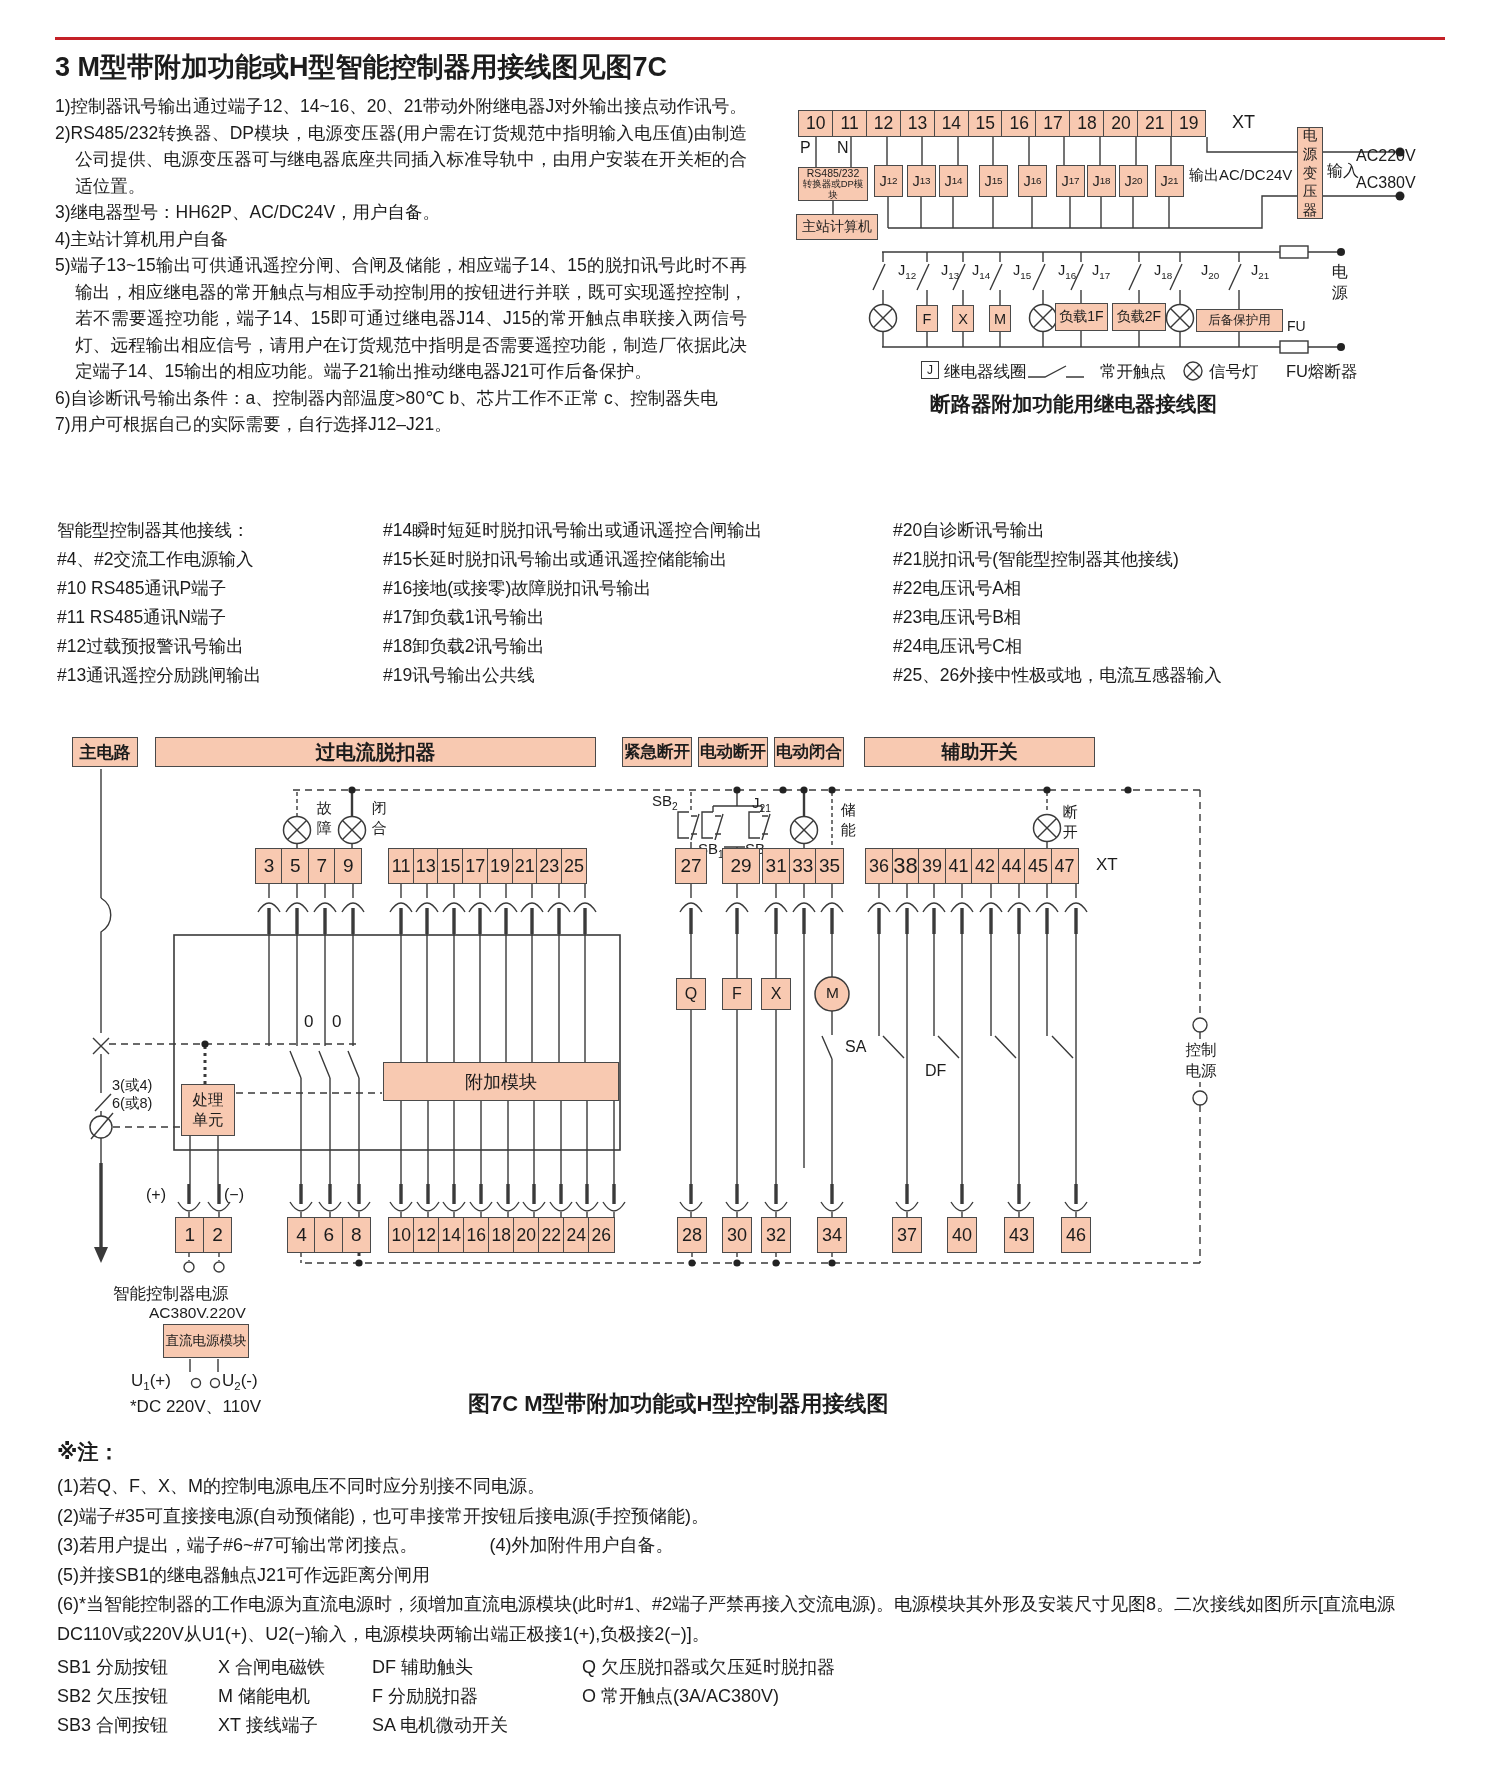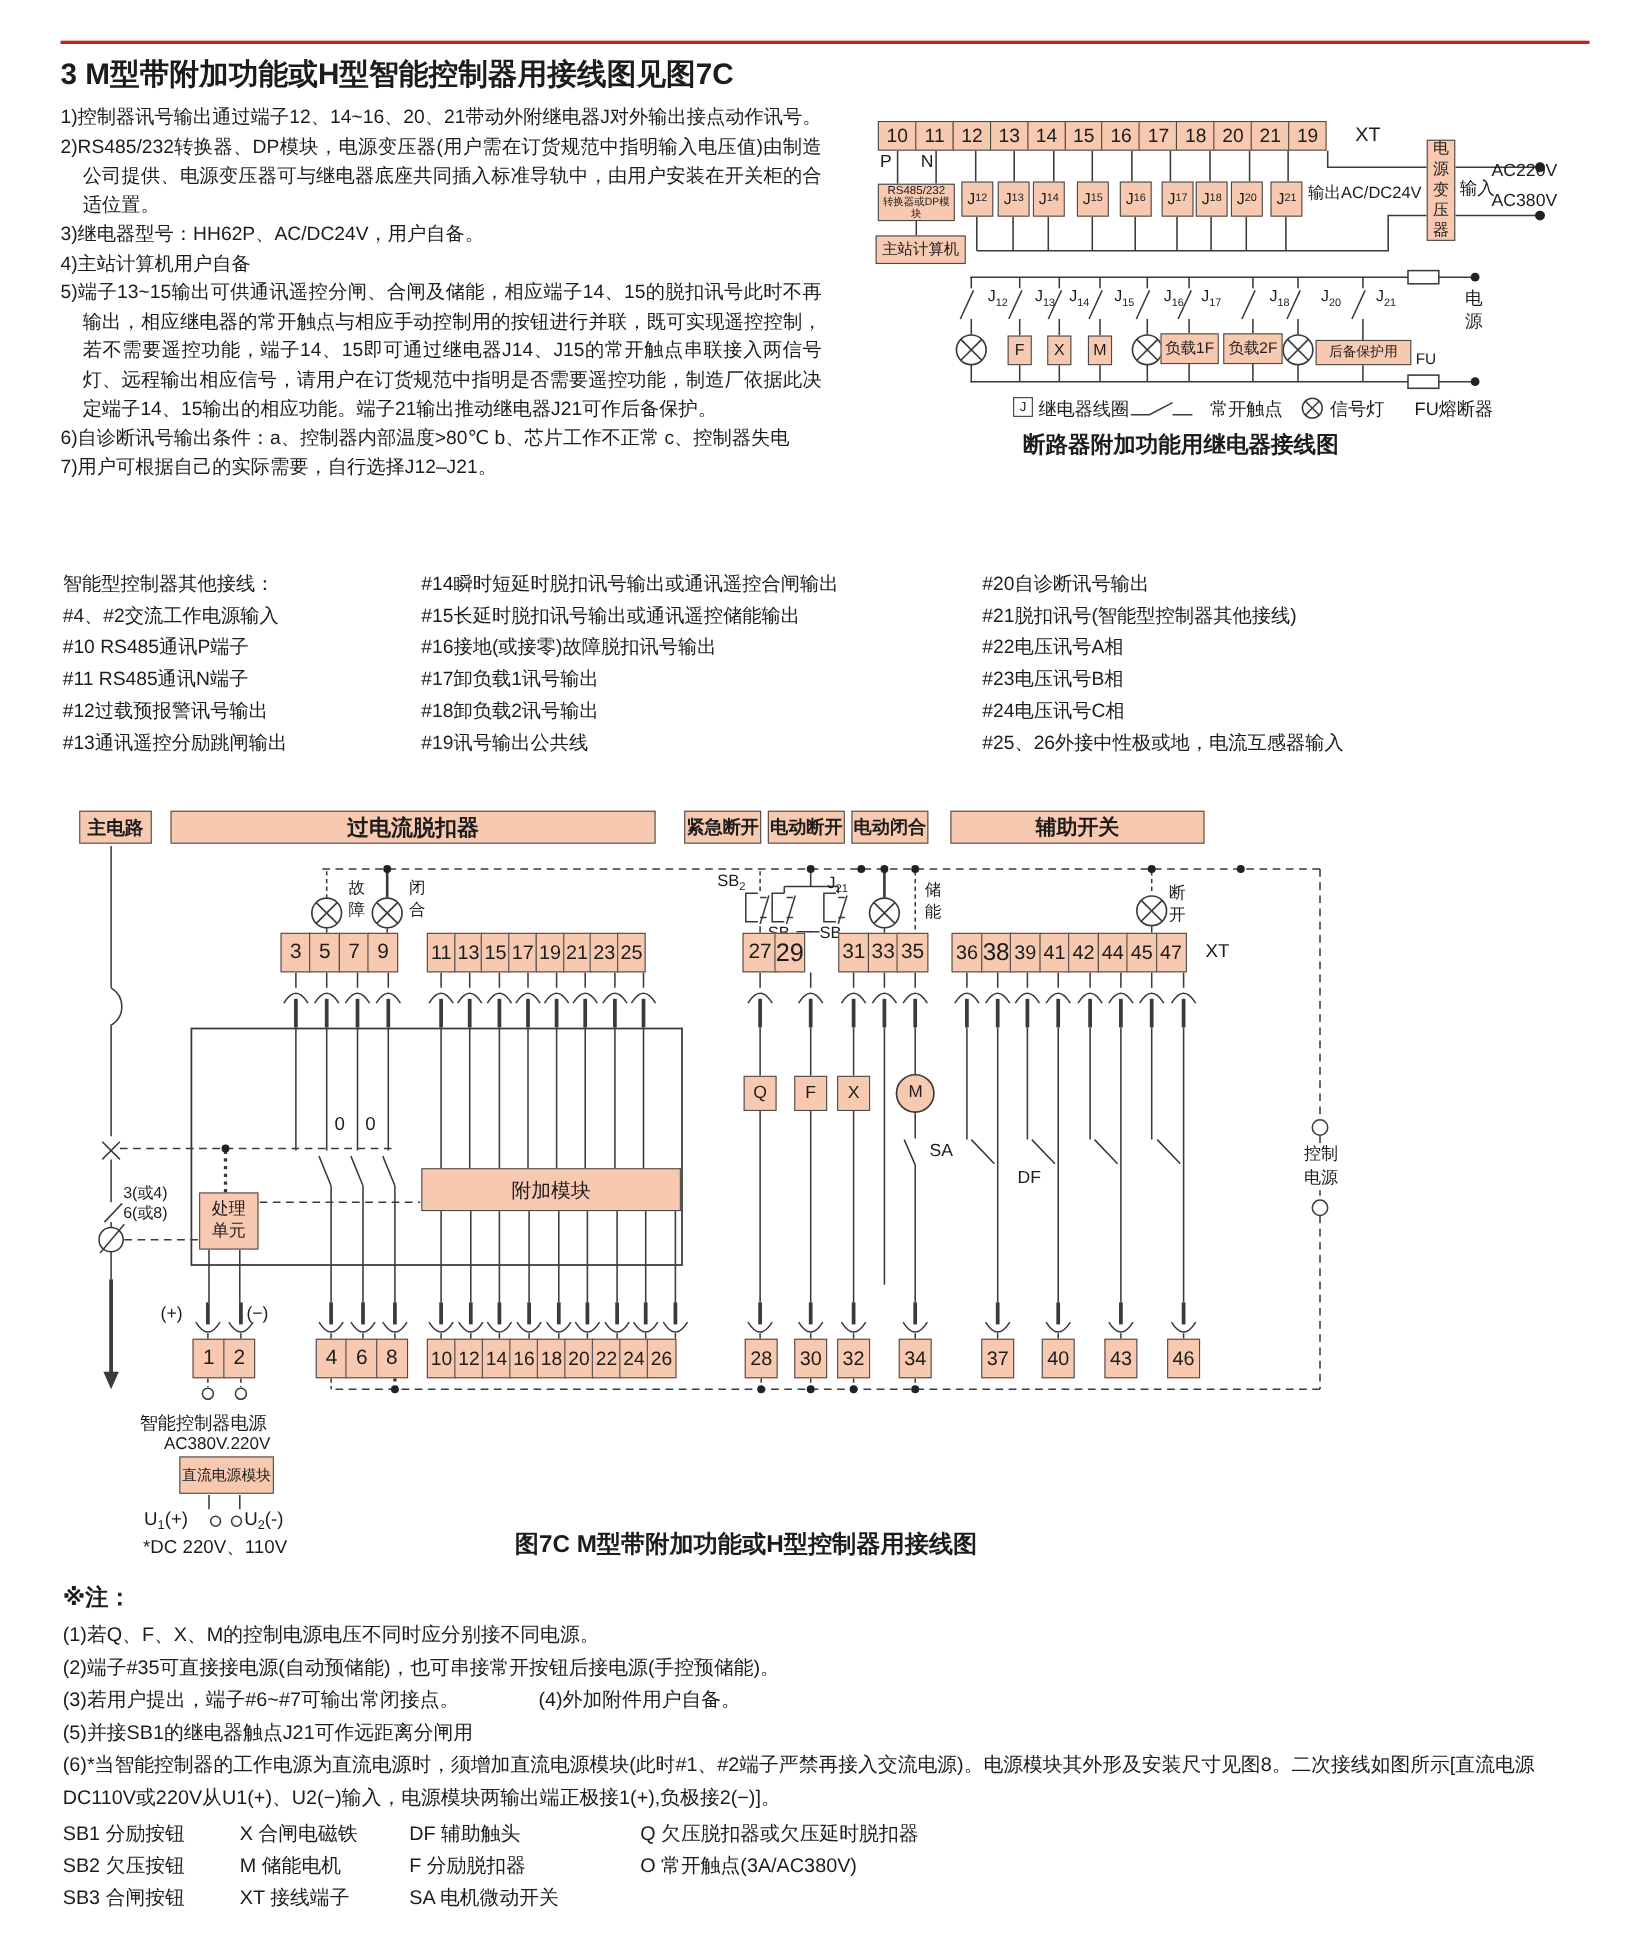--- a/index.html
+++ b/index.html
@@ -386,21 +386,21 @@
   <div class="cell" style="width:26.3px;height:36px;font-size:18px">11</div>
   <div class="cell" style="width:26.3px;height:36px;font-size:18px">13</div>
   <div class="cell" style="width:26.3px;height:36px;font-size:18px">15</div>
   <div class="cell" style="width:26.3px;height:36px;font-size:18px">17</div>
   <div class="cell" style="width:26.3px;height:36px;font-size:18px">19</div>
   <div class="cell" style="width:26.3px;height:36px;font-size:18px">21</div>
   <div class="cell" style="width:26.3px;height:36px;font-size:18px">23</div>
   <div class="cell" style="width:26.3px;height:36px;font-size:18px">25</div>
 </div>
 <div class="box" style="left:675px;top:848px;width:32px;height:36px;font-size:19px">27</div>
-<div class="box" style="left:704px;top:848px;width:28px;height:36px;font-size:23px">29</div>
+<div class="box" style="left:722px;top:848px;width:38px;height:36px;font-size:19px">29</div>
 <div class="strip" style="left:762px;top:848px">
   <div class="cell" style="width:28.3px;height:36px;font-size:19px">31</div>
   <div class="cell" style="width:28.3px;height:36px;font-size:19px">33</div>
   <div class="cell" style="width:28.3px;height:36px;font-size:19px">35</div>
 </div>
 <div class="strip" style="left:865px;top:848px">
   <div class="cell" style="width:28.1px;height:36px;font-size:18px">36</div>
   <div class="cell" style="width:28.1px;height:36px;font-size:22px">38</div>
   <div class="cell" style="width:28.1px;height:36px;font-size:18px">39</div>
   <div class="cell" style="width:28.1px;height:36px;font-size:18px">41</div>
@@ -454,21 +454,21 @@
 </div>
 <div class="box" style="left:677px;top:1217px;width:30px;height:36px;font-size:18px">28</div>
 <div class="box" style="left:722px;top:1217px;width:30px;height:36px;font-size:18px">30</div>
 <div class="box" style="left:761px;top:1217px;width:30px;height:36px;font-size:18px">32</div>
 <div class="box" style="left:817px;top:1217px;width:30px;height:36px;font-size:18px">34</div>
 <div class="box" style="left:892px;top:1217px;width:30px;height:36px;font-size:18px">37</div>
 <div class="box" style="left:947px;top:1217px;width:30px;height:36px;font-size:18px">40</div>
 <div class="box" style="left:1004px;top:1217px;width:30px;height:36px;font-size:18px">43</div>
 <div class="box" style="left:1061px;top:1217px;width:30px;height:36px;font-size:18px">46</div>
 
-<div class="t" style="left:127px;top:1283px;font-size:16.5px">智能控制器电源</div>
+<div class="t" style="left:113px;top:1283px;font-size:16.5px">智能控制器电源</div>
 <div class="t" style="left:149px;top:1304px;font-size:15.5px">AC380V.220V</div>
 <div class="box" style="left:163px;top:1324px;width:86px;height:34px;font-size:13.5px">直流电源模块</div>
 <div class="t" style="left:131px;top:1371px;font-size:17px"><span>U</span><sub>1</sub><span>(+)</span></div>
 <div class="t" style="left:222px;top:1371px;font-size:17px"><span>U</span><sub>2</sub><span>(-)</span></div>
 <div class="t" style="left:130px;top:1395px;font-size:17px">*DC 220V、110V</div>
 
 <div class="t" style="left:468px;top:1389px;font-size:22px;font-weight:bold">图7C  M型带附加功能或H型控制器用接线图</div>
 
 <div class="t" style="left:57px;top:1438px;font-size:21px;font-weight:bold">※注：</div>
 <div class="abs fnotes" style="left:57px;top:1472px;width:1392px;font-size:18px">

